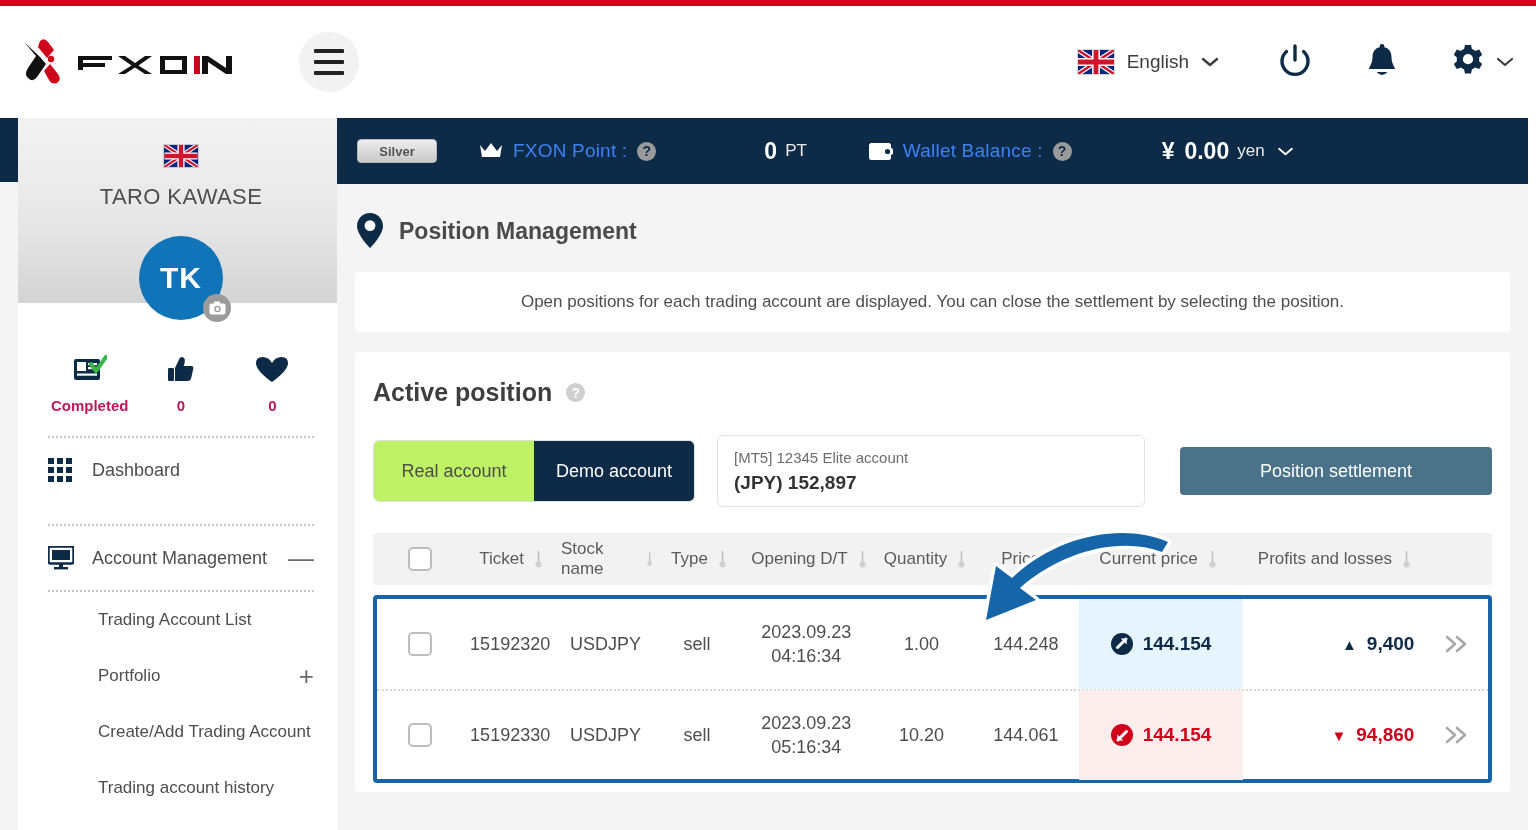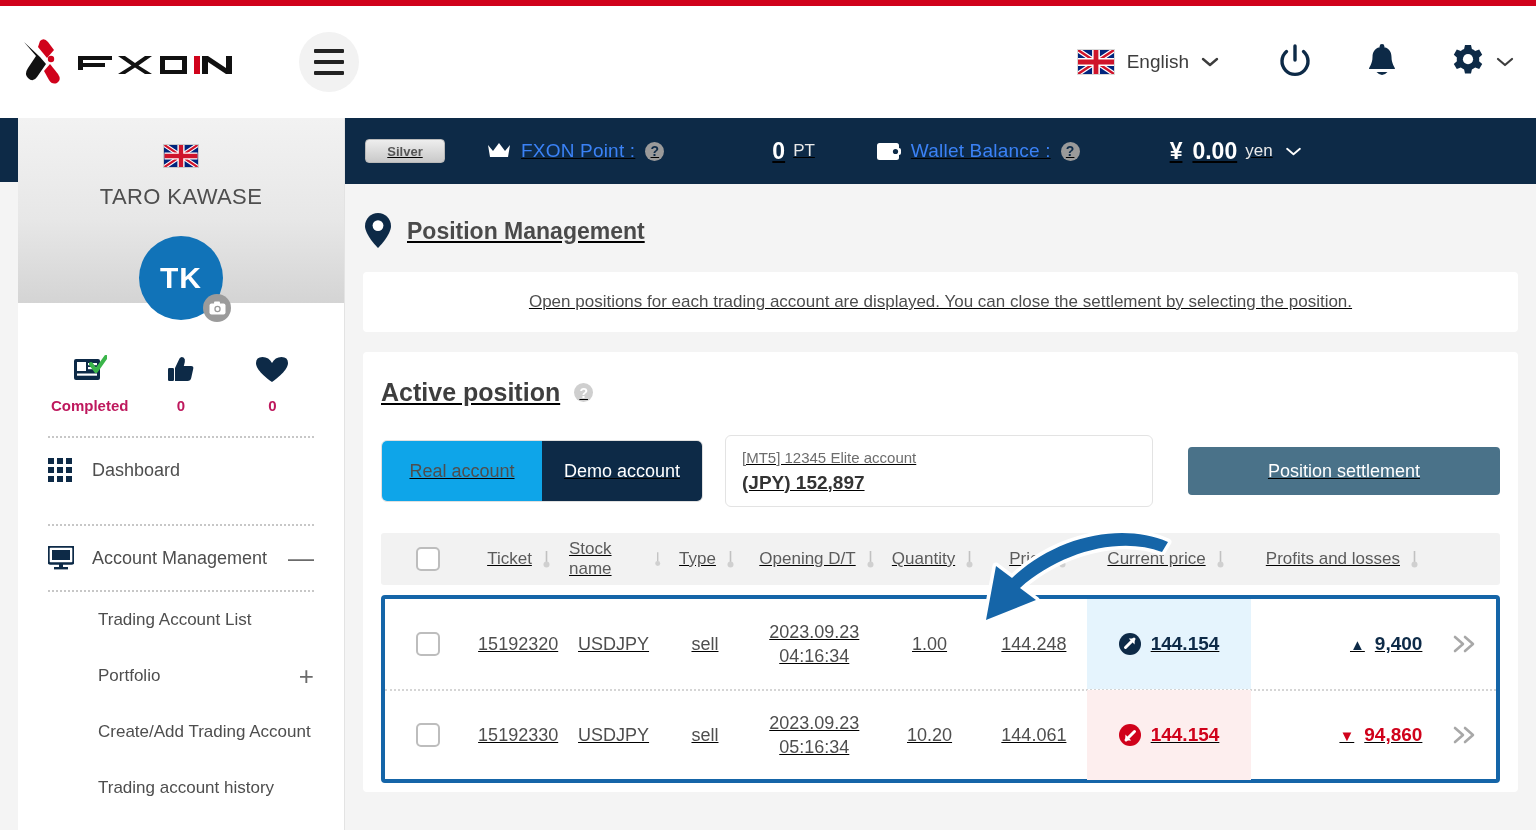--- a/index.html
+++ b/index.html
@@ -102,22 +102,22 @@
   .nav-label { font-size: 18px; color: #4e4e4e; }
   .nav-toggle { margin-left: auto; color: #6b6b6b; font-size: 26px; line-height: 1; }
   .sub-item {
     display: flex; align-items: center; height: 56px; padding: 0 30px 0 80px; cursor: pointer;
   }
   .sub-label { font-size: 17px; color: #4e4e4e; }
   .sub-plus { margin-left: auto; color: #6b6b6b; font-size: 26px; line-height: 1; }
 
   
   .main {
-    position: absolute; left: 345px; top: 118px; width: 1191px; height: 712px;
-    background: #f4f4f4; overflow: hidden; text-decoration: underline;
+    position: absolute; left: 337px; top: 118px; width: 1191px; height: 712px;
+    background: #f4f4f4; overflow: hidden;
   }
   .infobar {
     height: 66px; background: #0d2a47; display: flex; align-items: center;
     padding-left: 20px; color: #fff;
   }
   .silver-badge {
     width: 80px; height: 24px; border-radius: 4px;
     background: linear-gradient(180deg,#eeeeee,#c9c9c9);
     color: #555; font-size: 13px; font-weight: bold;
     display: flex; align-items: center; justify-content: center;
@@ -156,21 +156,21 @@
     margin-left: 14px; cursor: pointer;
   }
 
   .controls { display: flex; align-items: center; margin-top: 28px; gap: 22px; }
   .seg {
     display: flex; border: 1px solid #e0e0e0; border-radius: 6px; overflow: hidden;
     height: 62px; width: 322px; background: #fff;
   }
   .seg-btn {
     flex: 1; display: flex; align-items: center; justify-content: center;
-    font-size: 18px; color: #4e4e4e; cursor: pointer; background: #0ea5e9;
+    font-size: 18px; color: #4e4e4e; cursor: pointer; background: #bef264;
   }
   .seg-btn.active { background: #0d2a47; color: #fff; }
   .acct-box {
     width: 428px; height: 72px; border: 1px solid #e3e3e3; border-radius: 6px;
     padding: 10px 16px; display: flex; flex-direction: column; justify-content: center;
     background: #fff; cursor: pointer;
   }
   .acct-sub { font-size: 15px; color: #6d6d6d; }
   .acct-main { font-size: 19px; font-weight: bold; color: #333; margin-top: 6px; }
   .settle-wrap { margin-left: auto; }

